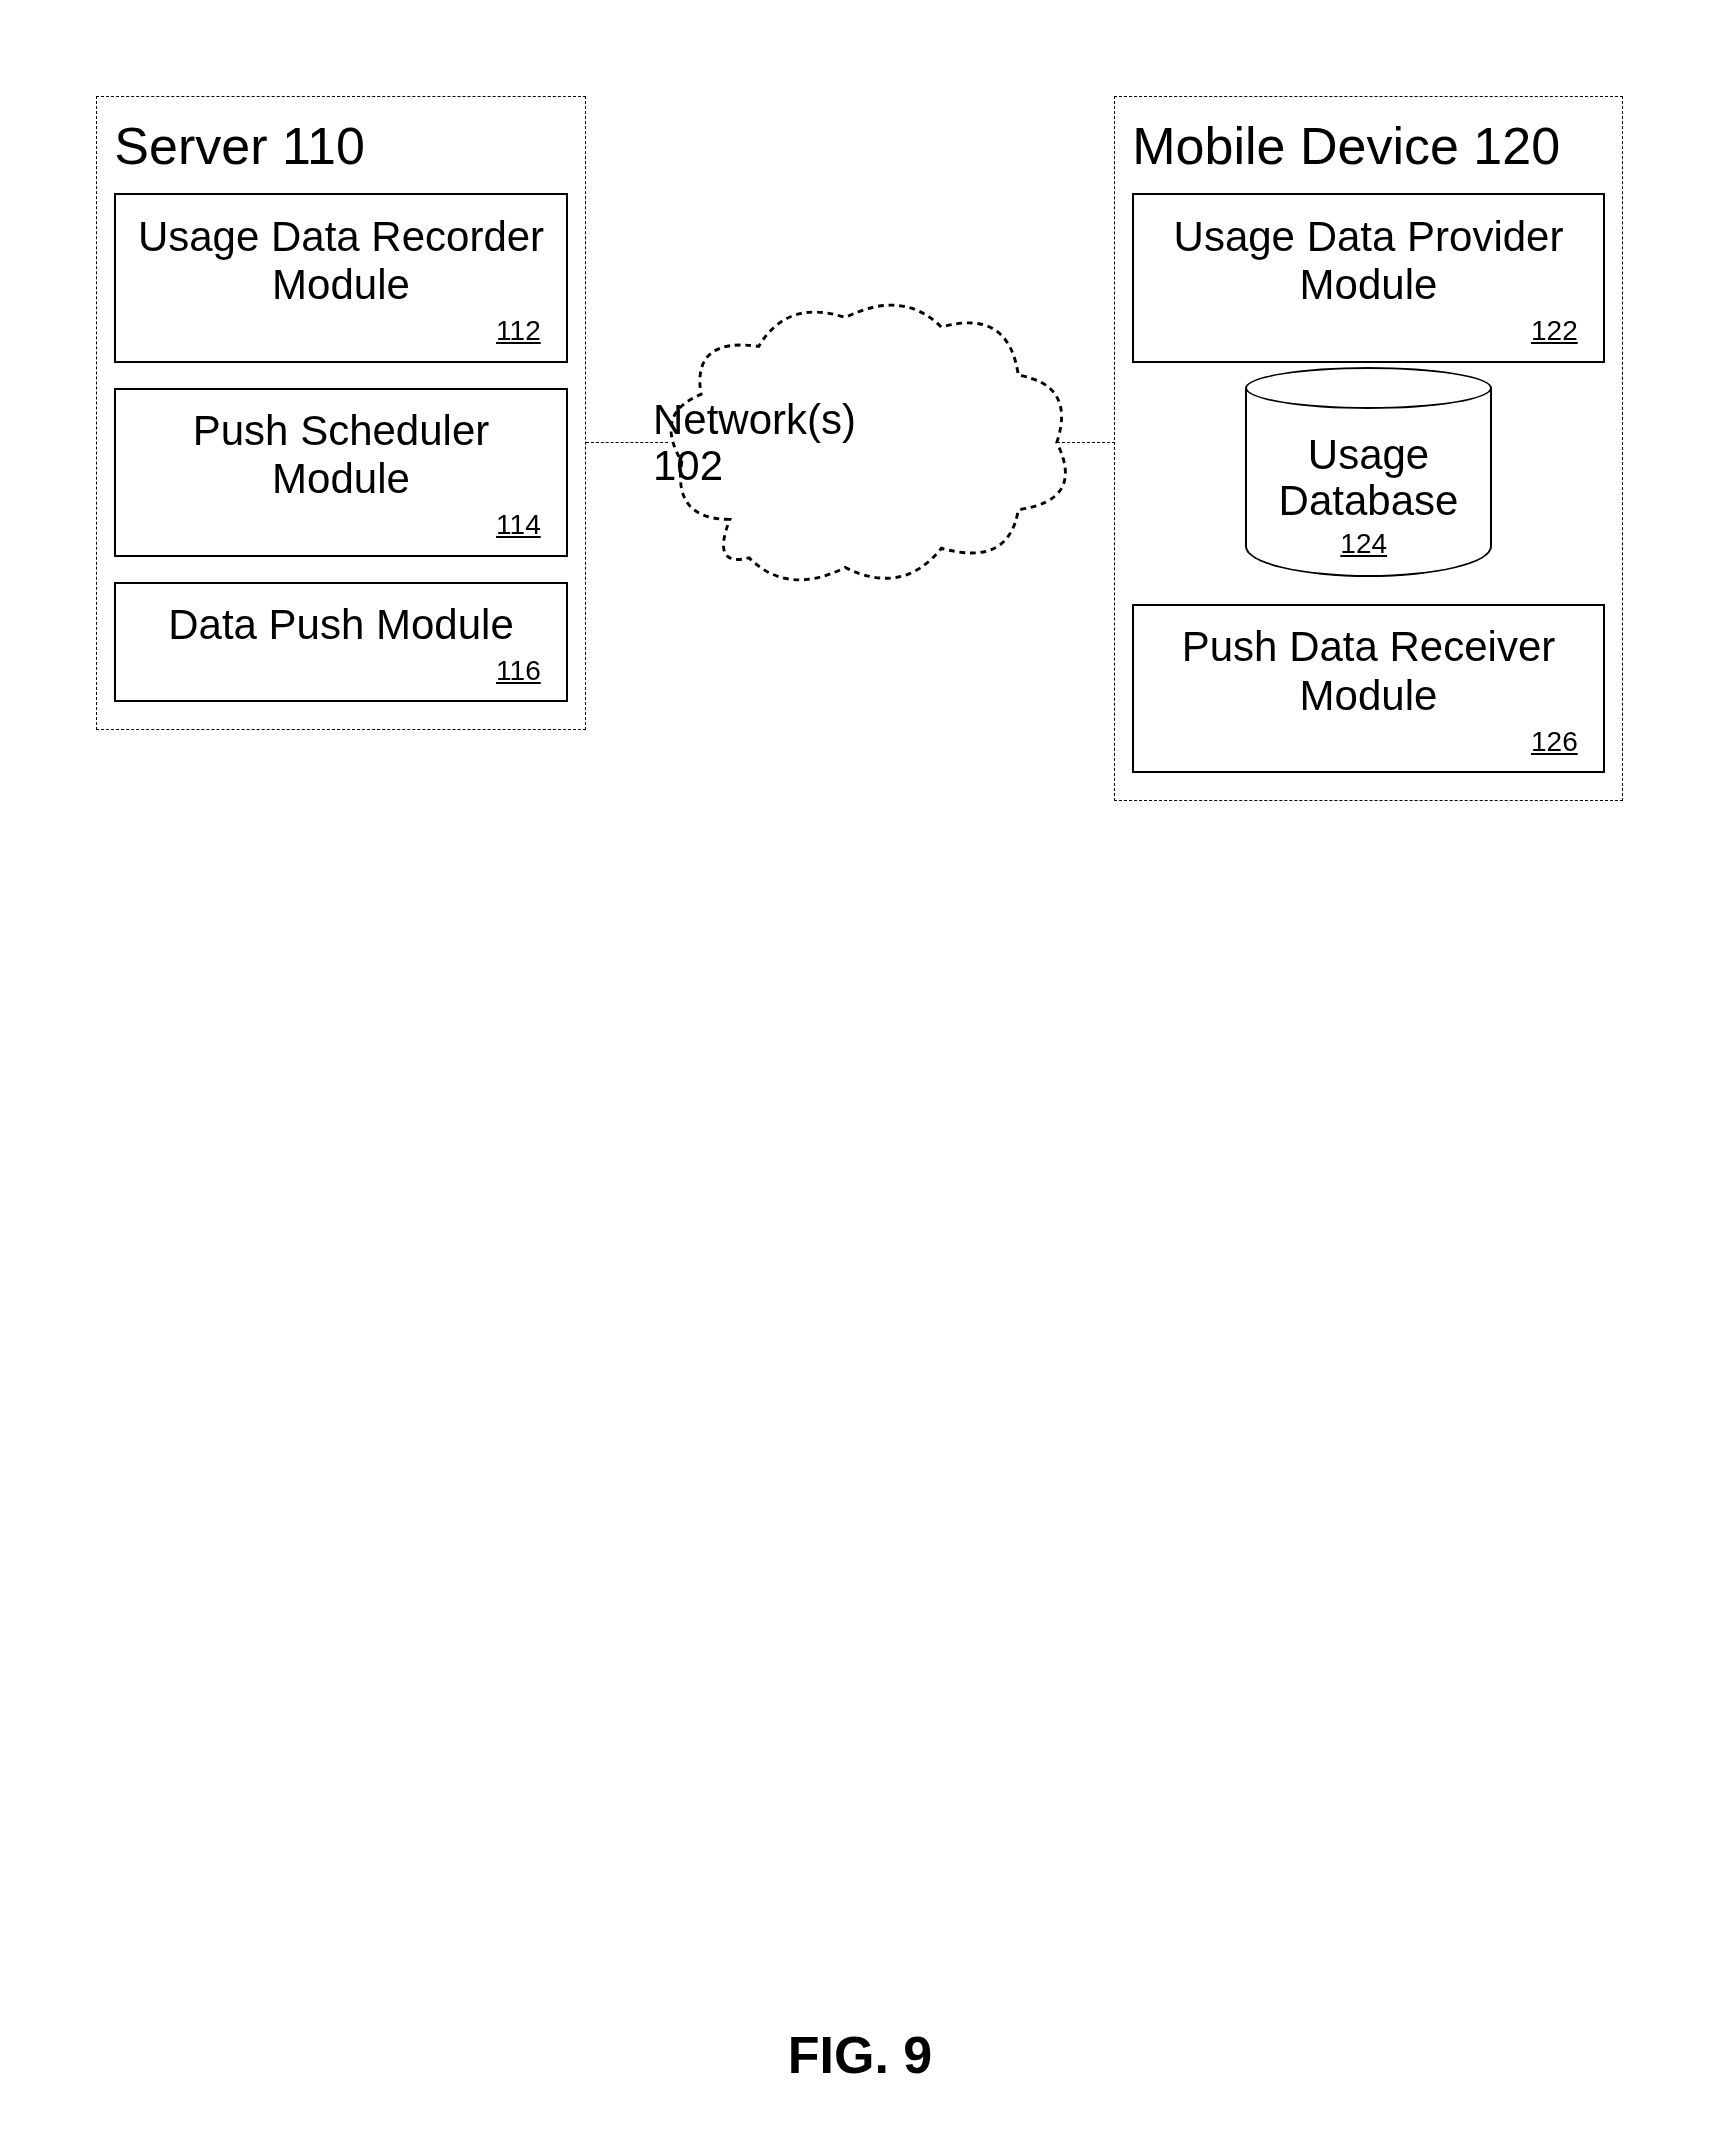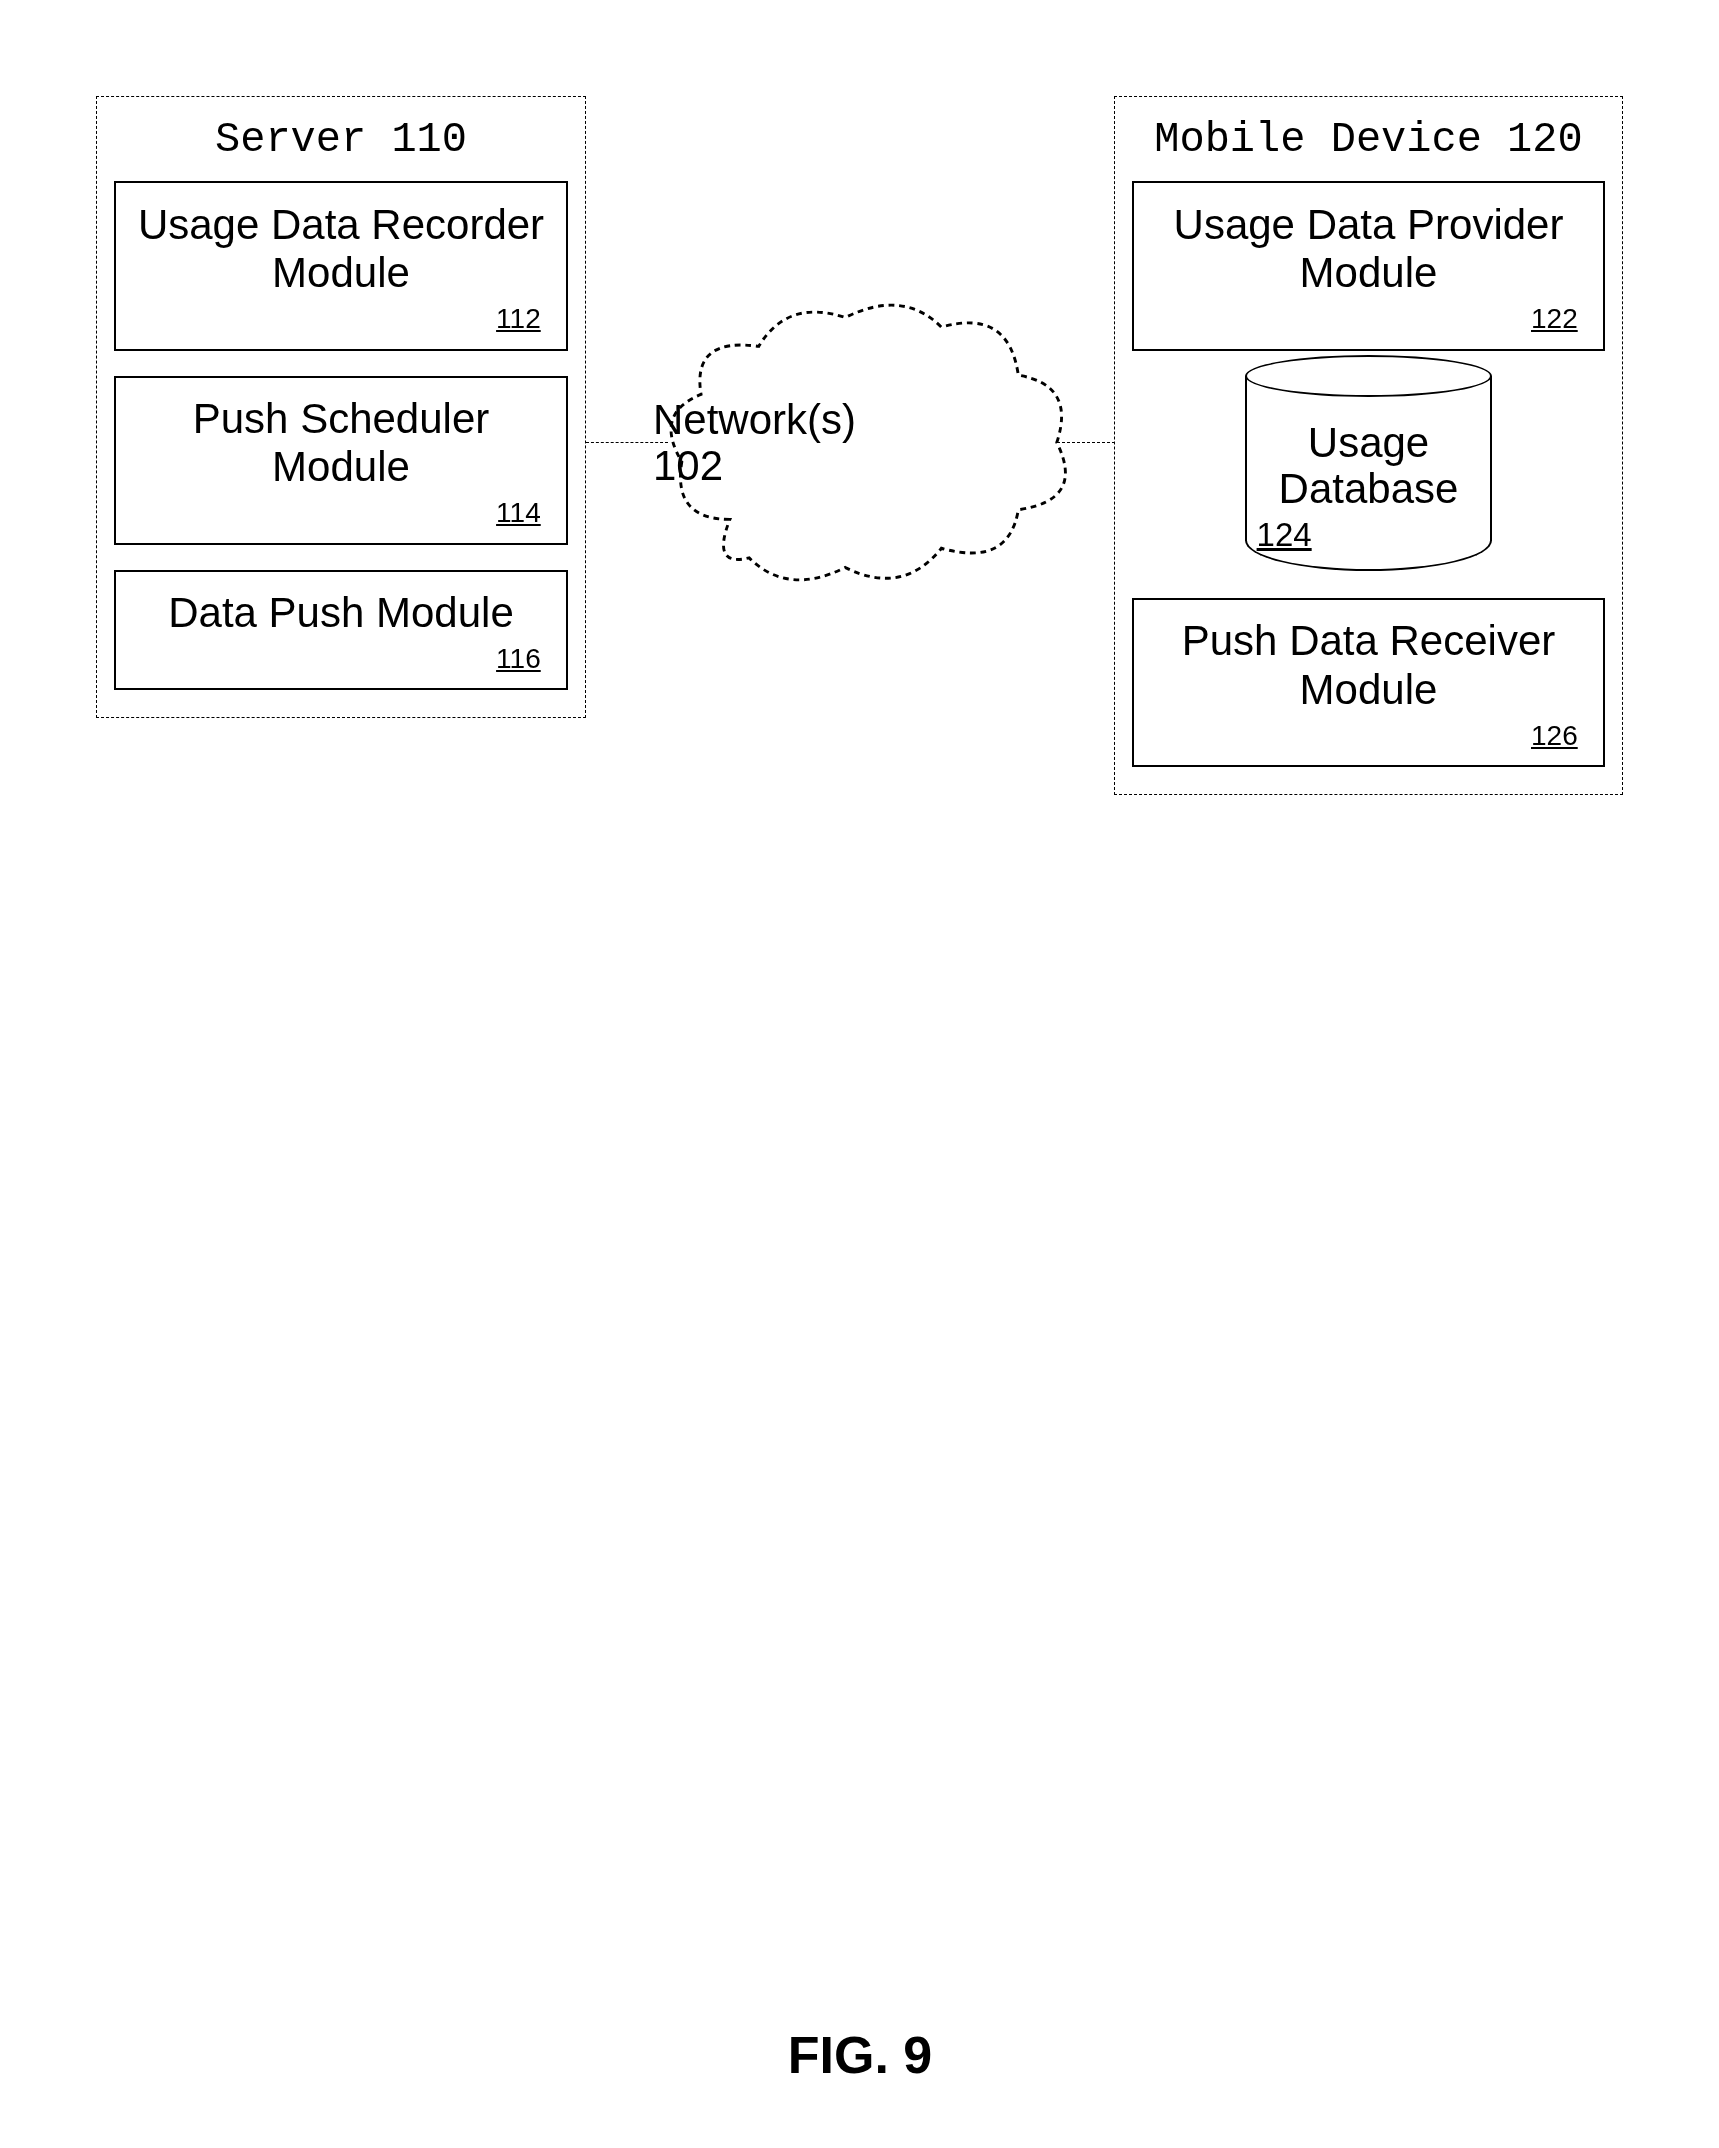--- a/index.html
+++ b/index.html
@@ -14,25 +14,23 @@
     height: 2148px;
     background: #fff;
   }
   .container {
     position: absolute;
     border: 1.9px dashed #000;
     box-sizing: border-box;
     padding: 13.4px 17.3px 23px 17.3px;
   }
   .container-title {
-    font-size: 42px;
-    text-align: center;
+    font-size: 52px;
     margin: 5.8px 0 17.3px 0;
     font-weight: 400;
-    font-family: Liberation Mono, monospace;
   }
   .module {
     border: 2.9px solid #000;
     box-sizing: border-box;
     position: relative;
     margin-bottom: 25px;
     padding: 17.3px 15.4px 13.4px 15.4px;
     background: #fff;
   }
   .module-text {
@@ -76,22 +74,22 @@
     border-radius: 50% / 50%;
     background: #fff;
     box-sizing: border-box;
   }
   .db-text {
     font-size: 42px;
     line-height: 1.1;
     font-weight: 400;
   }
   .db-num {
-    font-size: 33px;
-    text-align: left;
+    font-size: 28px;
+    text-align: center;
     padding-right: 9.6px;
     margin-top: 3.8px;
     text-decoration: underline;
     font-weight: 400;
   }
   
   .cloud-wrap {
     position: absolute;
   }
   .cloud-svg {

